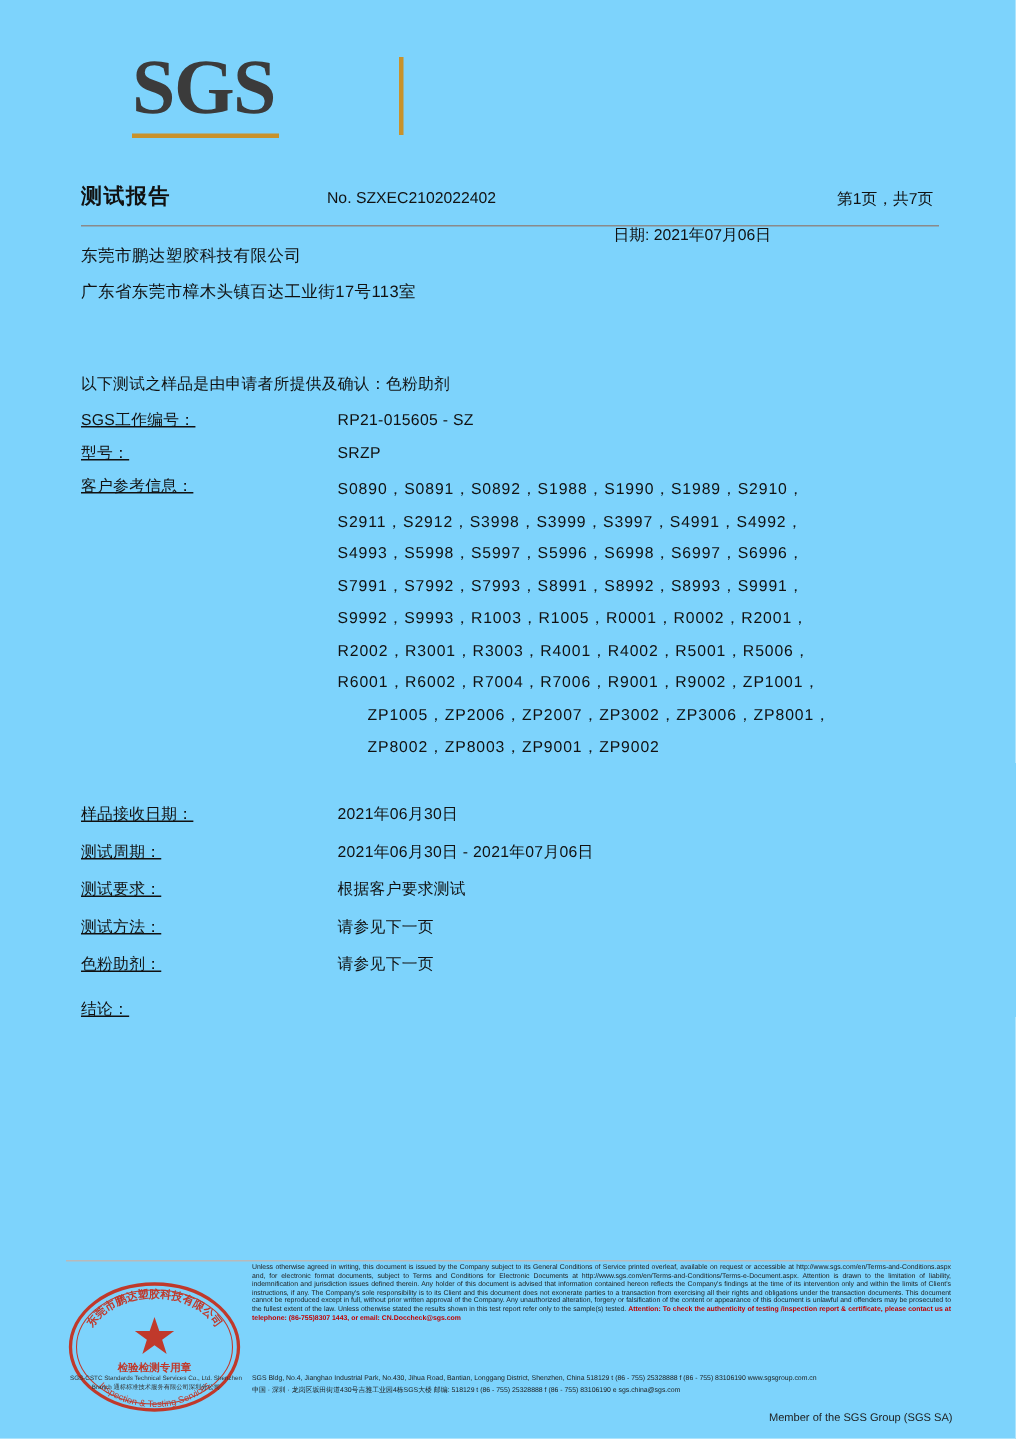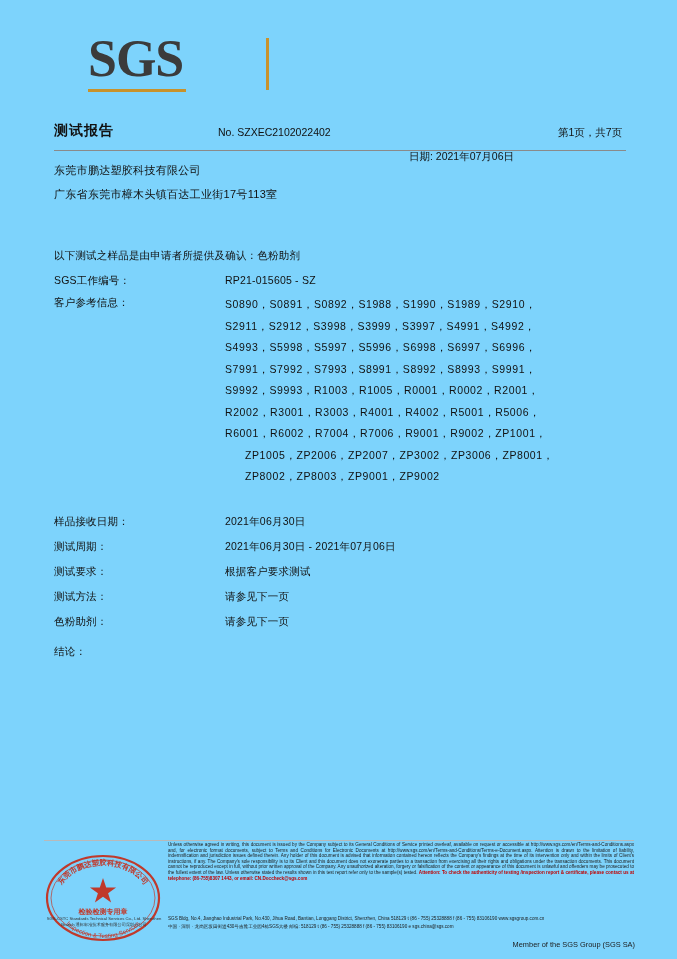--- a/index.html
+++ b/index.html
@@ -139,20 +139,21 @@
     align-items: flex-start;
     margin-bottom: 6px;
   }
   .info-label {
     width: 171px;
     flex: 0 0 171px;
     font-size: 10.5px;
     color: #111;
     line-height: 16px;
     letter-spacing: .2px;
+    text-decoration: underline;
   }
   .info-value {
     flex: 1;
     font-size: 10.5px;
     color: #111;
     line-height: 16px;
     letter-spacing: .2px;
   }
   .ref-list {
     display: block;
@@ -261,20 +262,24 @@
 
   <div class="sample-statement">以下测试之样品是由申请者所提供及确认：色粉助剂</div>
 
   <div class="info-table">
 
     <div class="info-row">
       <div class="info-label">SGS工作编号：</div>
       <div class="info-value">RP21-015605 - SZ</div>
     </div>
 
+    <div class="info-row">
+      <div class="info-label">型号：</div>
+      <div class="info-value">SRZP</div>
+    </div>
 
     <div class="info-row" style="margin-bottom:25px">
       <div class="info-label">客户参考信息：</div>
       <div class="info-value ref-list">
         <div class="ref-line">S0890，S0891，S0892，S1988，S1990，S1989，S2910，</div>
         <div class="ref-line">S2911，S2912，S3998，S3999，S3997，S4991，S4992，</div>
         <div class="ref-line">S4993，S5998，S5997，S5996，S6998，S6997，S6996，</div>
         <div class="ref-line">S7991，S7992，S7993，S8991，S8992，S8993，S9991，</div>
         <div class="ref-line">S9992，S9993，R1003，R1005，R0001，R0002，R2001，</div>
         <div class="ref-line">R2002，R3001，R3003，R4001，R4002，R5001，R5006，</div>

